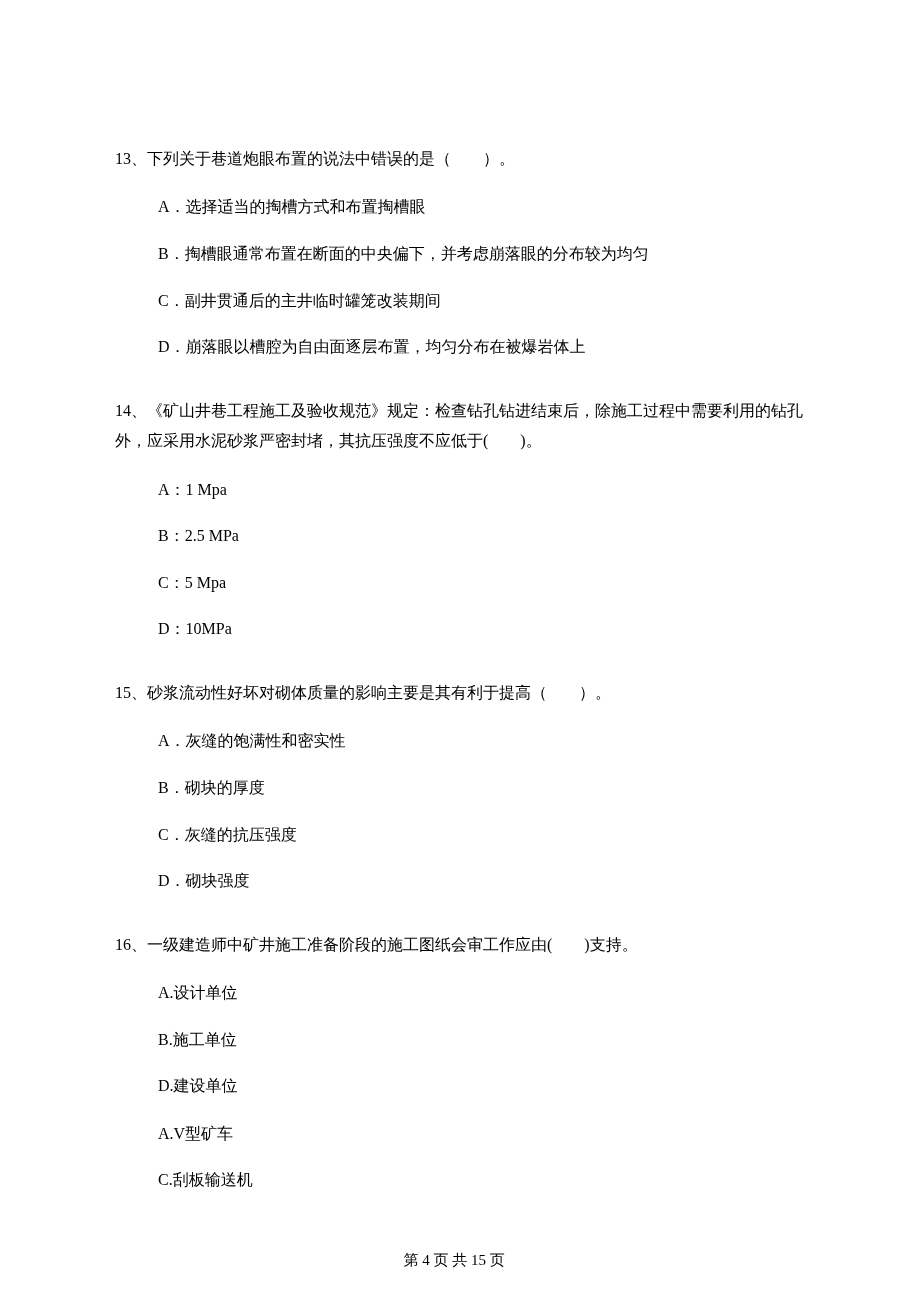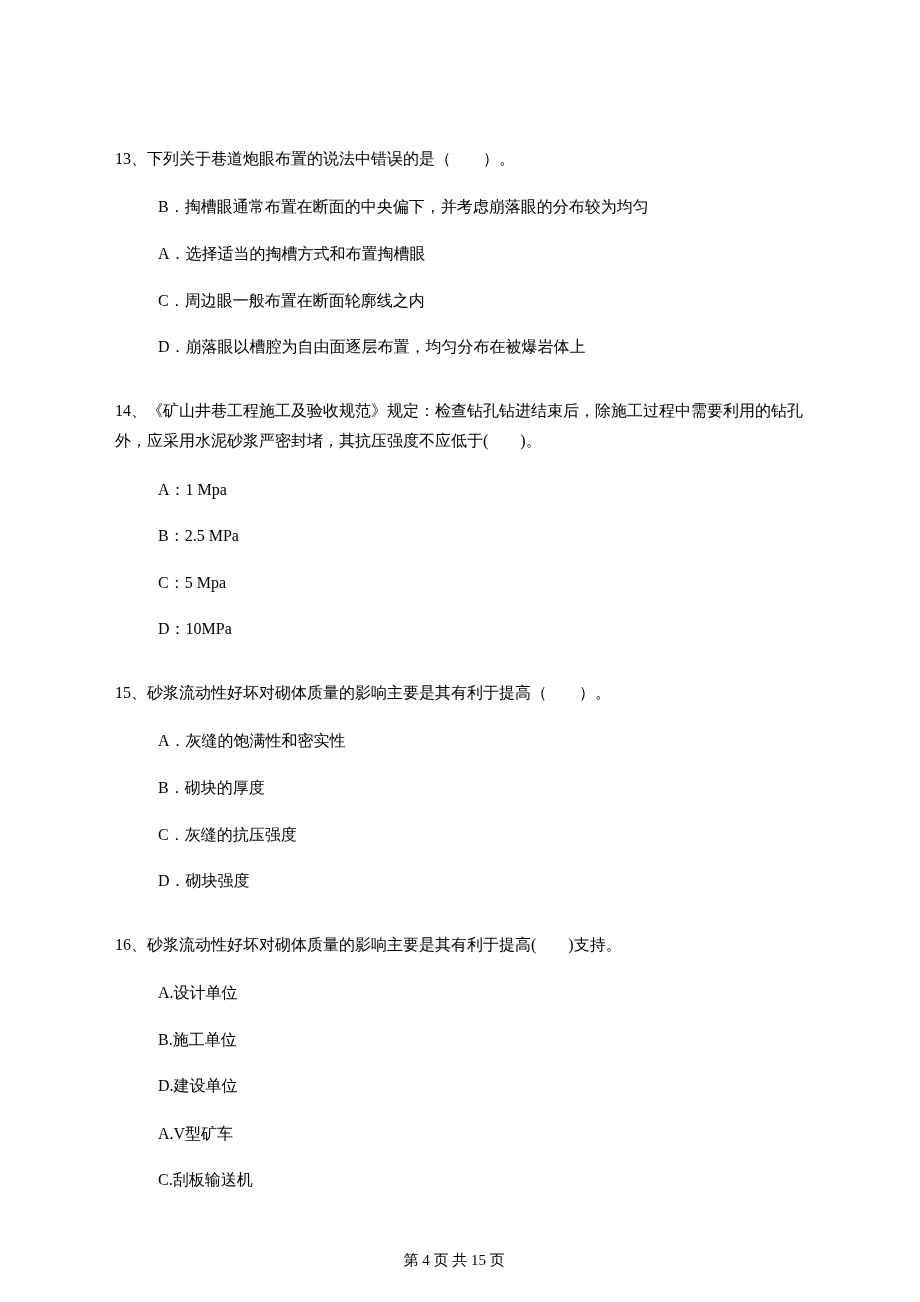--- a/index.html
+++ b/index.html
@@ -44,23 +44,23 @@
       font-size: 15px;
     }
   </style>
 </head>
 <body>
 
 <div class="content">
   <div class="question">
     <div class="question-text"><span>13、</span><span>下列关于巷道炮眼布置的说法中错误的是（　　）。</span></div>
     <div class="options">
+      <div class="option">A．选择适当的掏槽方式和布置掏槽眼</div>
       <div class="option">B．掏槽眼通常布置在断面的中央偏下，并考虑崩落眼的分布较为均匀</div>
-      <div class="option">A．选择适当的掏槽方式和布置掏槽眼</div>
-      <div class="option">C．周边眼一般布置在断面轮廓线之内</div>
+      <div class="option">C．副井贯通后的主井临时罐笼改装期间</div>
       <div class="option">D．崩落眼以槽腔为自由面逐层布置，均匀分布在被爆岩体上</div>
     </div>
   </div>
 
   <div class="question">
     <div class="question-text"><span>14、</span><span>《矿山井巷工程施工及验收规范》规定：检查钻孔钻进结束后，除施工过程中需要利用的钻孔外，应采用水泥砂浆严密封堵，其抗压强度不应低于(　　)。</span></div>
     <div class="options">
       <div class="option">A：1 Mpa</div>
       <div class="option">B：2.5 MPa</div>
       <div class="option">C：5 Mpa</div>
@@ -72,21 +72,21 @@
     <div class="question-text"><span>15、</span><span>砂浆流动性好坏对砌体质量的影响主要是其有利于提高（　　）。</span></div>
     <div class="options">
       <div class="option">A．灰缝的饱满性和密实性</div>
       <div class="option">B．砌块的厚度</div>
       <div class="option">C．灰缝的抗压强度</div>
       <div class="option">D．砌块强度</div>
     </div>
   </div>
 
   <div class="question">
-    <div class="question-text"><span>16、</span><span>砂浆流动性好坏对砌体质量的影响主要是其有利于提高(　　)支持。</span></div>
+    <div class="question-text"><span>16、</span><span>一级建造师中矿井施工准备阶段的施工图纸会审工作应由(　　)支持。</span></div>
     <div class="options">
       <div class="option">A.设计单位</div>
       <div class="option">B.施工单位</div>
       <div class="option">D.建设单位</div>
     </div>
   </div>
 
   <div class="question">
     <div class="options">
       <div class="option">A.V型矿车</div>

